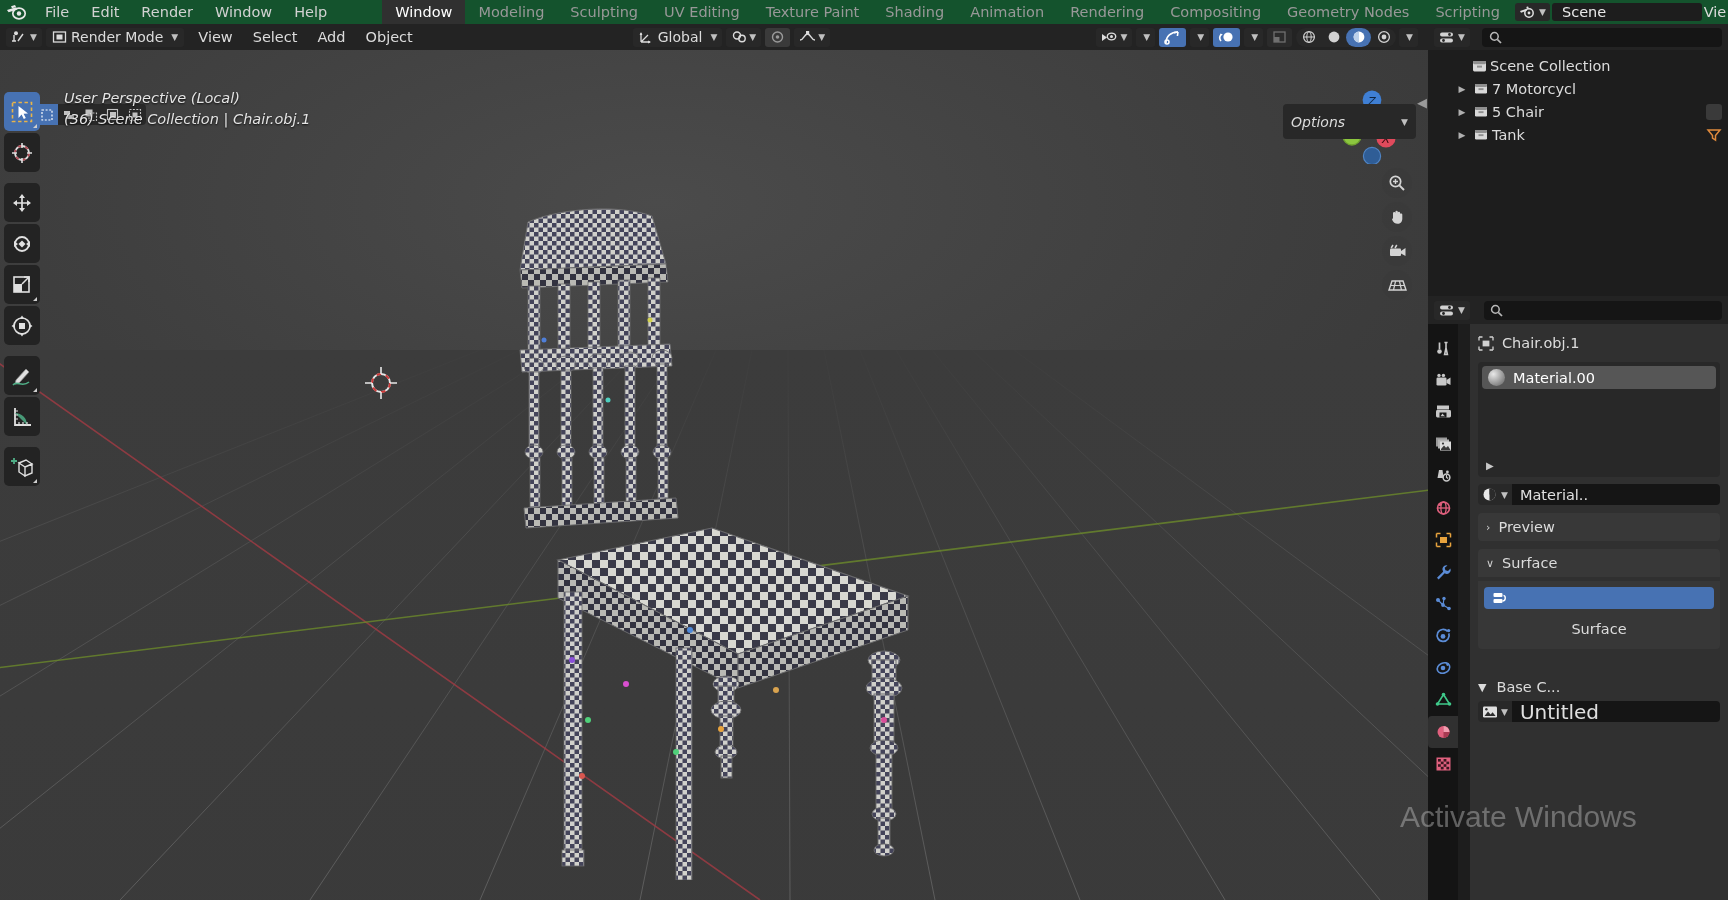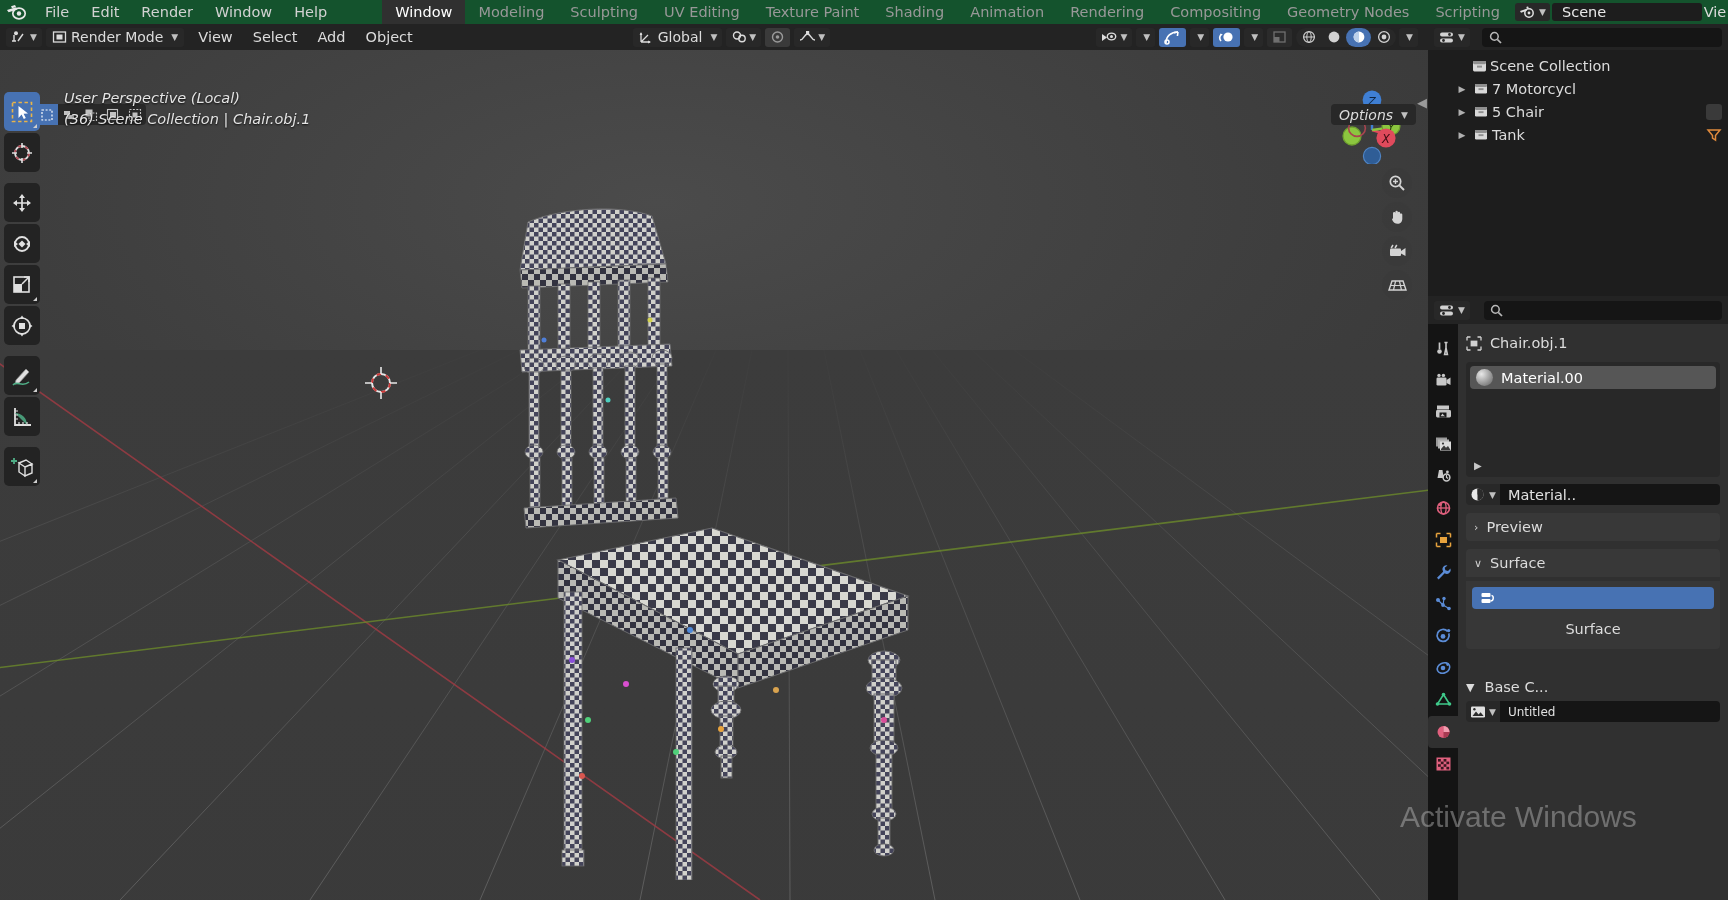--- a/index.html
+++ b/index.html
@@ -87,23 +87,23 @@
   .selmode { width: 22px; height: 21px; display: flex; align-items: center; justify-content: center; }
   .selmode.on { background: #4772b3; }
 
   .vp-text {
     position: absolute; left: 64px; z-index: 8; color: #e4e4e4;
     font-size: 14.5px; text-shadow: 0 1px 2px rgba(0,0,0,.85);
   }
 
   .options-btn {
     position: absolute; right: 12px; top: 54px; z-index: 9;
-    background: #282828; border-radius: 4px; height: 21px;
+    background: #282828; border-radius: 4px; height: 35px;
     display: flex; align-items: center; padding: 0 8px;
-    color: #dcdcdc; font-size: 14px;
+    color: #dcdcdc; font-size: 14px; gap: 48px;
   }
 
   
   .toolcol { position: absolute; left: 4px; top: 42px; width: 36px; z-index: 8; }
   .toolbtn {
     width: 36px; height: 39px; background: #232323; border-radius: 5px;
     display: flex; align-items: center; justify-content: center; margin-bottom: 2px;
     position: relative;
   }
   .toolbtn.on { background: #4772b3; }
@@ -146,21 +146,21 @@
   .props-search {
     flex: 1; height: 19px; background: #151515; border-radius: 4px; margin-left: 10px;
     display: flex; align-items: center; padding: 0 6px;
   }
   .props-body { display: flex; height: 576px; }
   .props-tabcol {
     width: 30px; background: #141414; padding-top: 8px; display: flex; flex-direction: column; align-items: center;
   }
   .ptab { width: 30px; height: 32px; display: flex; align-items: center; justify-content: center; }
   .ptab.on { background: #303030; border-radius: 4px 0 0 4px; }
-  .props-main { flex: 1; background: #303030; padding: 6px 0 0 0; overflow: hidden; }
+  .props-main { flex: 1; background: #303030; padding: 6px 0 0 0; overflow: hidden; margin-left: 12px; }
   .pr-crumb { display: flex; align-items: center; height: 26px; padding: 0 8px; color: #dcdcdc; font-size: 14.5px; }
   .mat-list {
     margin: 6px 8px 0 8px; background: #282828; border-radius: 4px; height: 115px;
     position: relative; overflow: hidden;
   }
   .mat-item {
     display: flex; align-items: center; height: 23px; background: #565656;
     border-radius: 4px; margin: 4px; padding: 0 6px; color: #ffffff; font-size: 14.5px;
   }
   .mat-ball { width: 17px; height: 17px; border-radius: 50%; margin-right: 8px; }
@@ -183,21 +183,21 @@
   .panel-row .tri { margin-right: 8px; font-size: 11px; color: #d0d0d0; }
   .surf-block { margin: 4px 8px 0 8px; background: #373737; border-radius: 0 0 4px 4px; padding: 4px 0 8px 0; }
   .surf-sel {
     display: flex; align-items: center; background: #4772b3; border-radius: 4px;
     height: 22px; margin: 2px 6px; padding: 0 8px; color: #fff; font-size: 14.5px;
   }
   .surf-label { text-align: center; color: #dcdcdc; font-size: 14.5px; padding: 10px 0 4px 0; }
   .basec-row { display: flex; align-items: center; margin: 30px 8px 0 8px; color: #dcdcdc; font-size: 14.5px; }
   .tex-row { display: flex; align-items: center; margin: 6px 8px 0 8px; height: 21px; }
   .tex-pick { background: #282828; border-radius: 4px 0 0 4px; height: 21px; display:flex; align-items:center; padding: 0 4px; }
-  .tex-name { background: #151515; height: 21px; flex: 1; display: flex; align-items: center; padding: 0 8px; color: #e0e0e0; font-size: 12px; border-radius: 0 4px 4px 0; }
+  .tex-name { background: #151515; height: 21px; flex: 1; display: flex; align-items: center; padding: 0 8px; color: #e0e0e0; font-size: 20px; border-radius: 0 4px 4px 0; }
 
   .watermark {
     position: absolute; left: 1400px; top: 800px; z-index: 30;
     color: rgba(200,200,200,0.42); font-size: 30px; white-space: nowrap;
     pointer-events: none; font-family: "Liberation Sans", sans-serif;
   }
 
   .collapse-arrow {
     position: absolute; left: 1417px; top: 95px; z-index: 12; color: #9a9a9a; font-size: 13px;
   }

